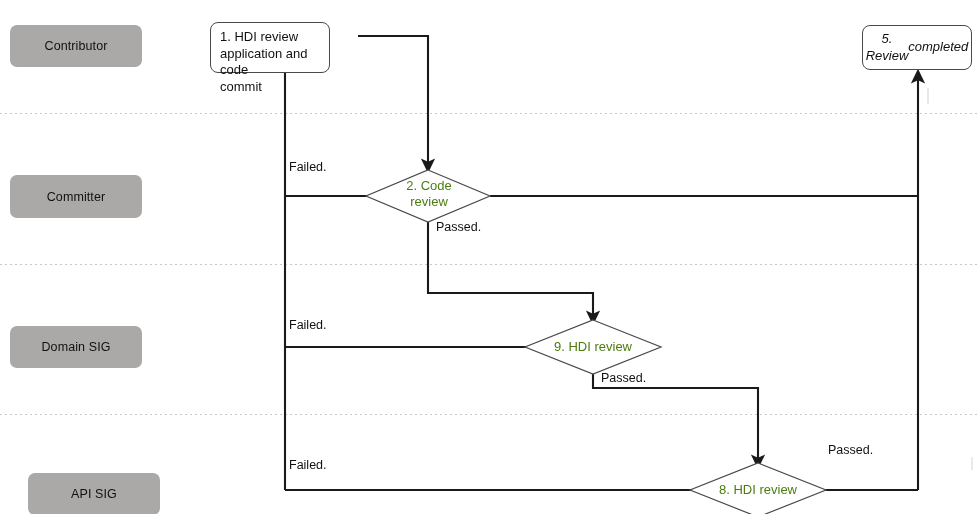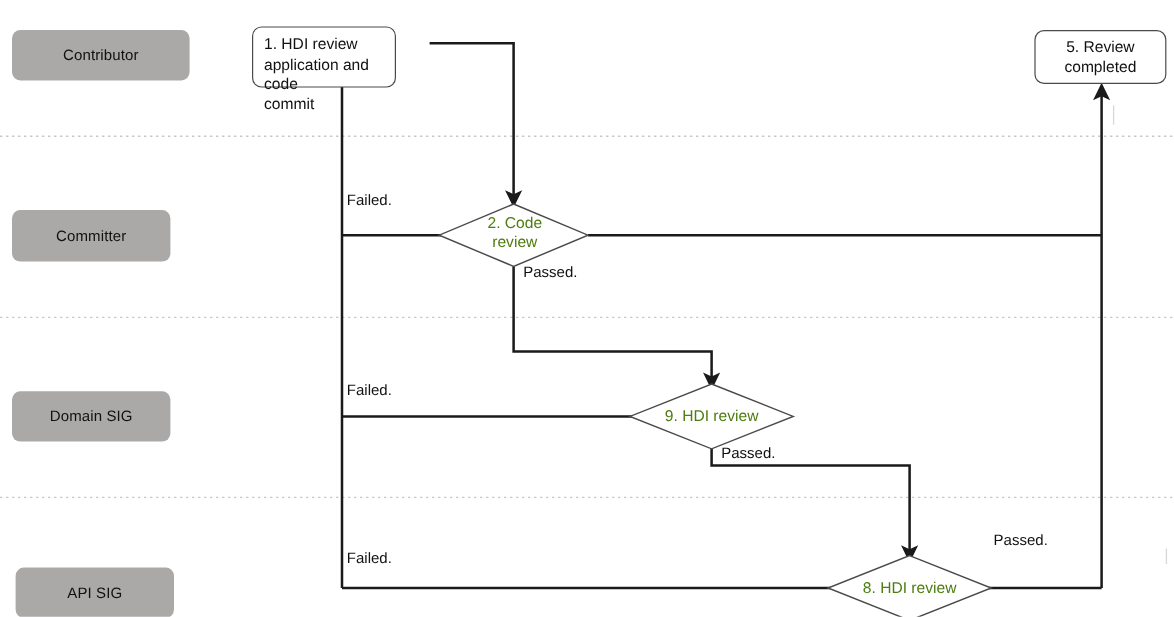--- a/index.html
+++ b/index.html
@@ -96,40 +96,40 @@
       <path d="M820,490 L918,490"></path>
     </g>
 
     <g stroke="#4a4a4a" stroke-width="1.2" fill="#ffffff" stroke-linejoin="miter">
       <polygon points="428,170 490,196 428,222 366,196"></polygon>
       <polygon points="593,320 661,347 593,374 525,347"></polygon>
       <polygon points="758,463 826,490 758,517 690,490"></polygon>
     </g>
   </svg>
 
-  <div class="lane-label" style="left:10px;top:25px;width:148px;height:42px;">
+  <div class="lane-label" style="left:10px;top:25px;width:132px;height:42px;">
     <span>Contributor</span>
   </div>
   <div class="lane-label" style="left:10px;top:175px;width:132px;height:43px;">
     <span>Committer</span>
   </div>
   <div class="lane-label" style="left:10px;top:326px;width:132px;height:42px;">
     <span>Domain SIG</span>
   </div>
-  <div class="lane-label" style="left:13px;top:473px;width:132px;height:42px;">
+  <div class="lane-label" style="left:28px;top:473px;width:132px;height:42px;">
     <span>API SIG</span>
   </div>
 
   <div class="node-box" style="left:210px;top:11px;width:120px;height:51px;margin-top:11px;">
     <div>1. HDI review</div>
     <div>application and code</div>
     <div>commit</div>
   </div>
 
-  <div class="node-box center" style="left:862px;top:25px;width:110px;height:45px;flex-direction:column;">
+  <div class="node-box center" style="left:862px;top:25px;width:110px;height:45px;flex-direction:row;font-style:italic;">
     <div>5. Review</div>
     <div>completed</div>
   </div>
 
   <div class="diamond-text" style="left:398px;top:178px;width:62px;line-height:16px;">
     <div>2. Code</div>
     <div>review</div>
   </div>
   <div class="diamond-text" style="left:543px;top:339px;width:100px;">
     <span>9. HDI review</span>

